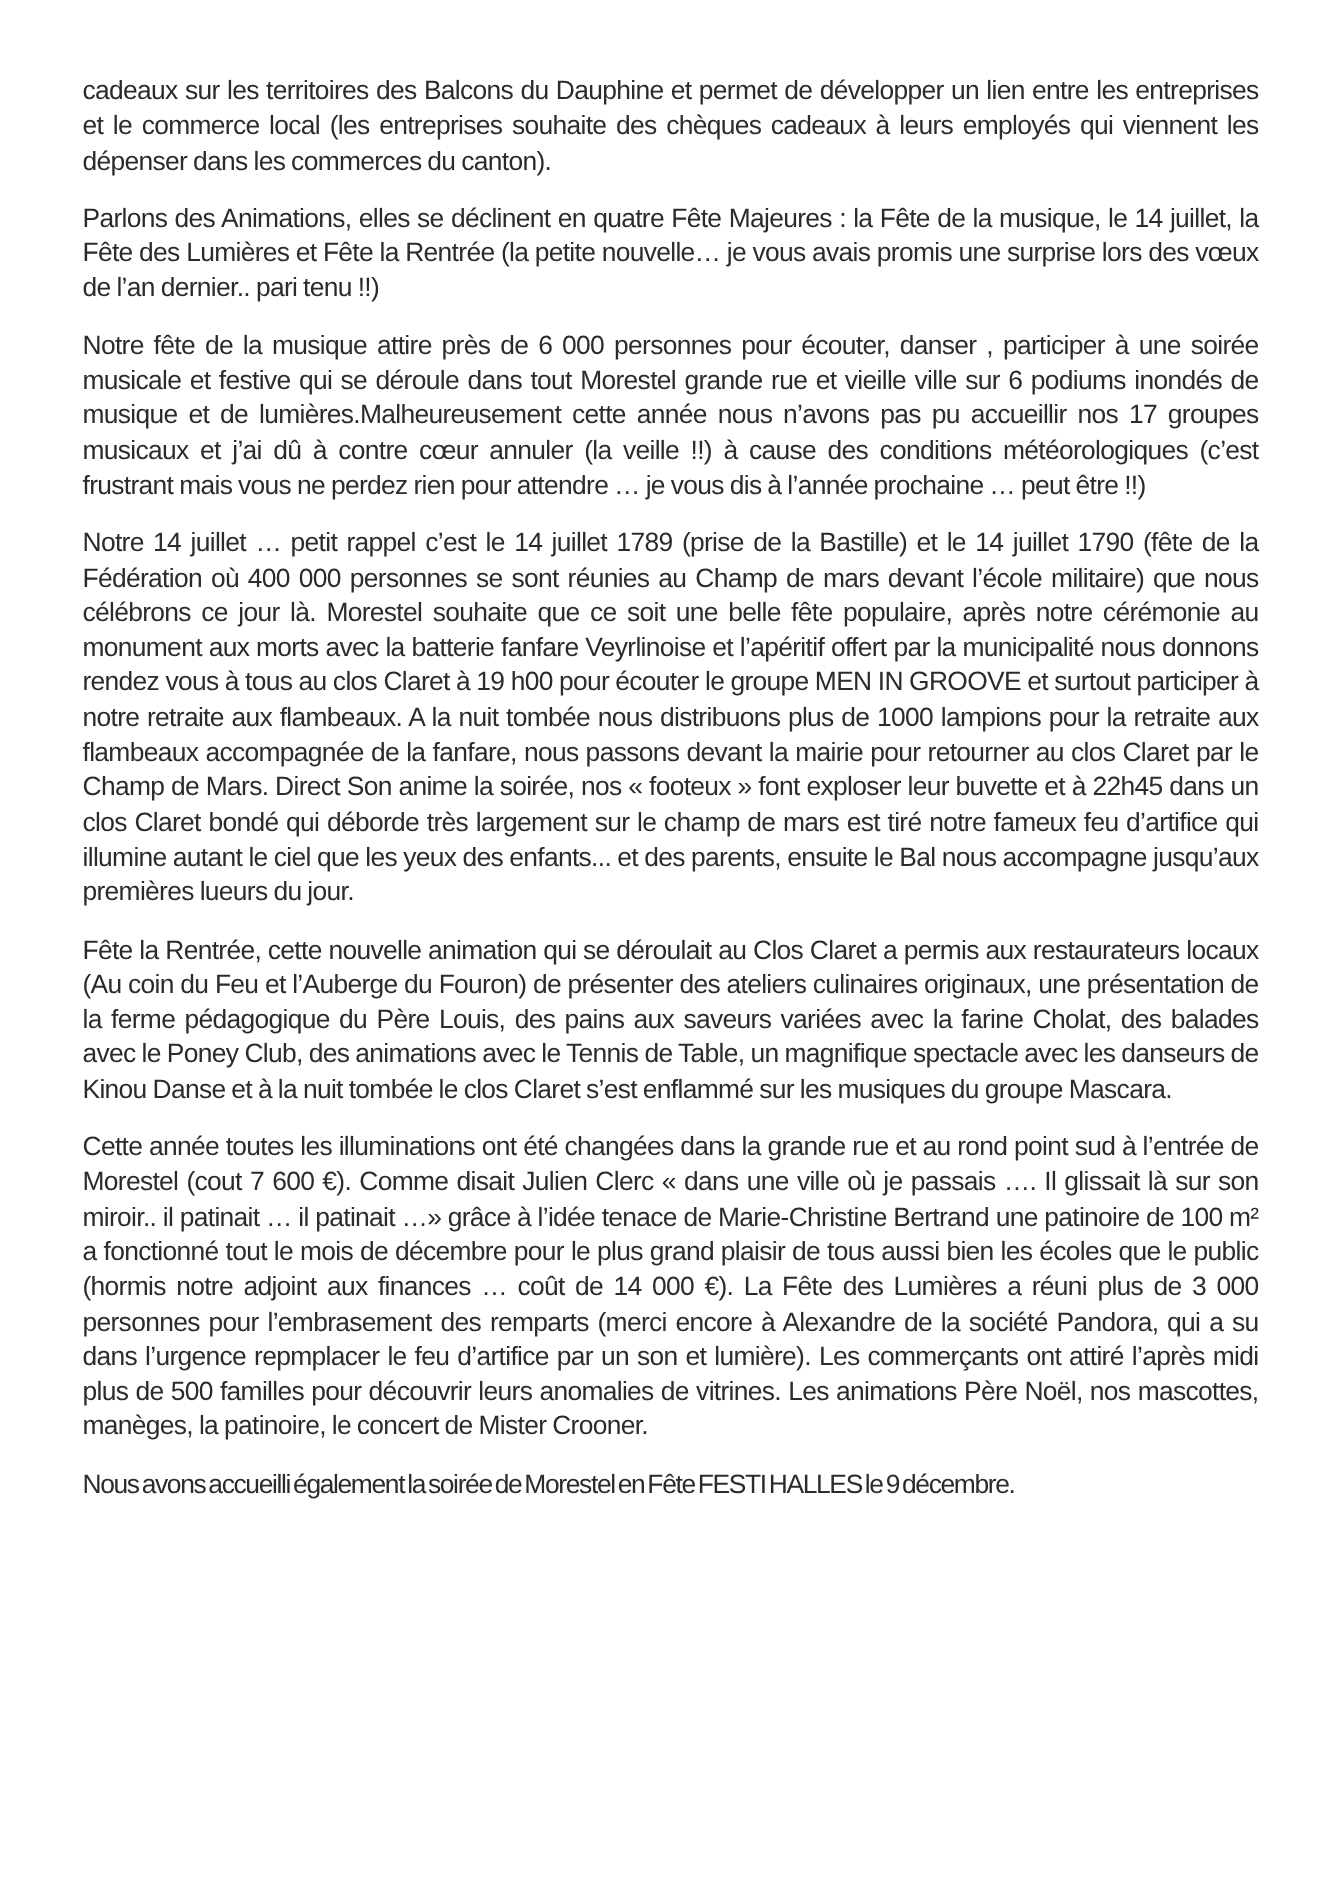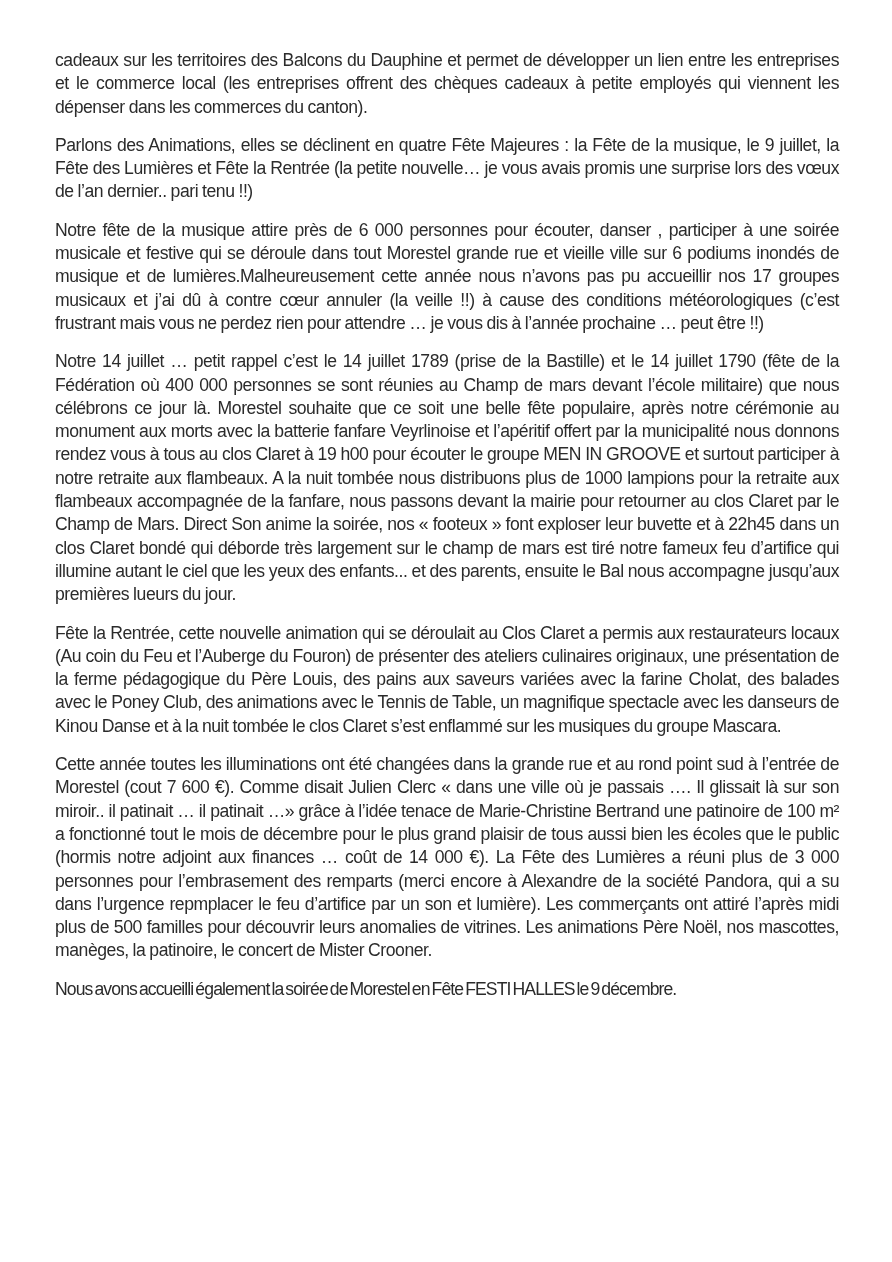--- a/index.html
+++ b/index.html
@@ -32,20 +32,20 @@
     }
     .para.tight {
       letter-spacing: -0.9px;
       word-spacing: -2px;
     }
   </style>
 </head>
 <body>
 
 <div class="page">
-  <p class="para">cadeaux sur les territoires des Balcons du Dauphine et permet de développer un lien entre les entreprises et le commerce local (les entreprises offrent des chèques cadeaux à petite employés qui viennent les dépenser dans les commerces du canton).</p>
-  <p class="para">Parlons des Animations, elles se déclinent en quatre Fête Majeures : la Fête de la musique, le 9 juillet, la Fête des Lumières et Fête la Rentrée (la petite nouvelle… je vous avais promis une surprise lors des vœux de l’an dernier.. pari tenu !!)</p>
+  <p class="para">cadeaux sur les territoires des Balcons du Dauphine et permet de développer un lien entre les entreprises et le commerce local (les entreprises souhaite des chèques cadeaux à leurs employés qui viennent les dépenser dans les commerces du canton).</p>
+  <p class="para">Parlons des Animations, elles se déclinent en quatre Fête Majeures : la Fête de la musique, le 14 juillet, la Fête des Lumières et Fête la Rentrée (la petite nouvelle… je vous avais promis une surprise lors des vœux de l’an dernier.. pari tenu !!)</p>
   <p class="para">Notre fête de la musique attire près de 6 000 personnes pour écouter, danser , participer à une soirée musicale et festive qui se déroule dans tout Morestel grande rue et vieille ville sur 6 podiums inondés de musique et de lumières.Malheureusement cette année nous n’avons pas pu accueillir nos 17 groupes musicaux et j’ai dû à contre cœur annuler (la veille !!) à cause des conditions météorologiques (c’est frustrant mais vous ne perdez rien pour attendre …  je vous dis à l’année prochaine … peut être !!)</p>
   <p class="para">Notre 14 juillet … petit rappel c’est le 14 juillet 1789 (prise de la Bastille) et le 14 juillet 1790 (fête de la Fédération où 400 000 personnes se sont réunies au Champ de mars devant  l’école militaire) que nous célébrons ce jour là. Morestel souhaite que ce soit une belle fête populaire, après notre cérémonie au monument aux morts avec la batterie fanfare Veyrlinoise et l’apéritif offert par la municipalité nous donnons rendez vous à tous au clos Claret  à 19 h00 pour écouter le groupe MEN IN GROOVE et surtout participer à notre retraite aux flambeaux. A la nuit tombée nous distribuons plus de 1000 lampions pour la retraite aux flambeaux accompagnée de la fanfare, nous passons devant la mairie pour retourner au clos Claret par le Champ de Mars. Direct Son anime la soirée, nos « footeux » font exploser leur buvette et à 22h45 dans un clos Claret bondé qui déborde très largement sur le champ de mars est tiré notre fameux feu d’artifice qui illumine autant le ciel que les yeux des enfants... et des parents, ensuite le Bal nous accompagne jusqu’aux premières lueurs du jour.</p>
   <p class="para">Fête la Rentrée, cette nouvelle animation qui se déroulait au Clos Claret a permis aux restaurateurs locaux (Au coin du Feu et l’Auberge du Fouron) de présenter des ateliers culinaires originaux, une présentation de la ferme pédagogique du Père Louis, des pains aux saveurs variées avec la farine Cholat, des balades avec le Poney Club, des animations avec le Tennis de Table, un magnifique spectacle avec les danseurs de Kinou Danse et à la nuit tombée le clos Claret s’est enflammé sur les musiques du groupe Mascara.</p>
   <p class="para">Cette année toutes les illuminations ont été changées dans la grande rue et au rond point sud à l’entrée de Morestel (cout 7 600 €). Comme disait Julien Clerc « dans une ville où je passais …. Il glissait là sur son miroir.. il patinait … il patinait …» grâce à l’idée tenace de Marie-Christine Bertrand une patinoire de 100 m² a fonctionné tout le mois de décembre pour le plus grand plaisir de tous aussi bien les écoles que le public (hormis notre adjoint aux finances … coût de 14 000 €). La Fête des Lumières a réuni plus de 3 000 personnes pour l’embrasement des remparts (merci encore à Alexandre de la société Pandora, qui a su dans l’urgence repmplacer le feu d’artifice par un son et lumière). Les commerçants ont attiré l’après midi plus de 500 familles pour découvrir leurs anomalies de vitrines. Les animations Père Noël, nos mascottes, manèges, la patinoire, le concert de Mister Crooner.</p>
   <p class="para tight">Nous avons accueilli également la soirée de Morestel en Fête FESTI HALLES le 9 décembre.</p>
 </div>
 
 </body></html>

